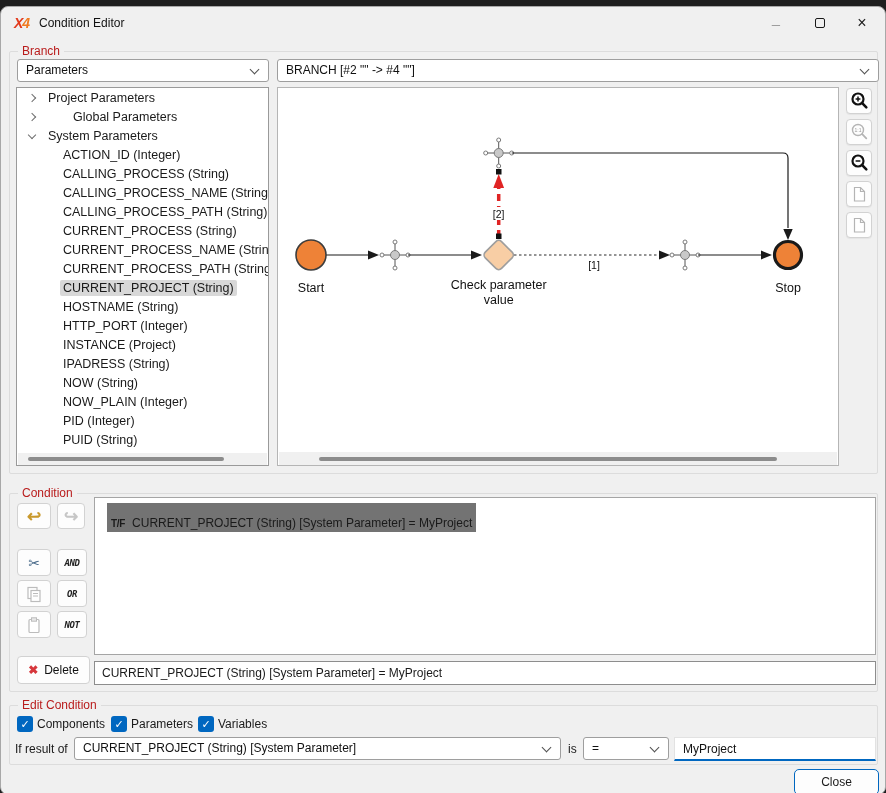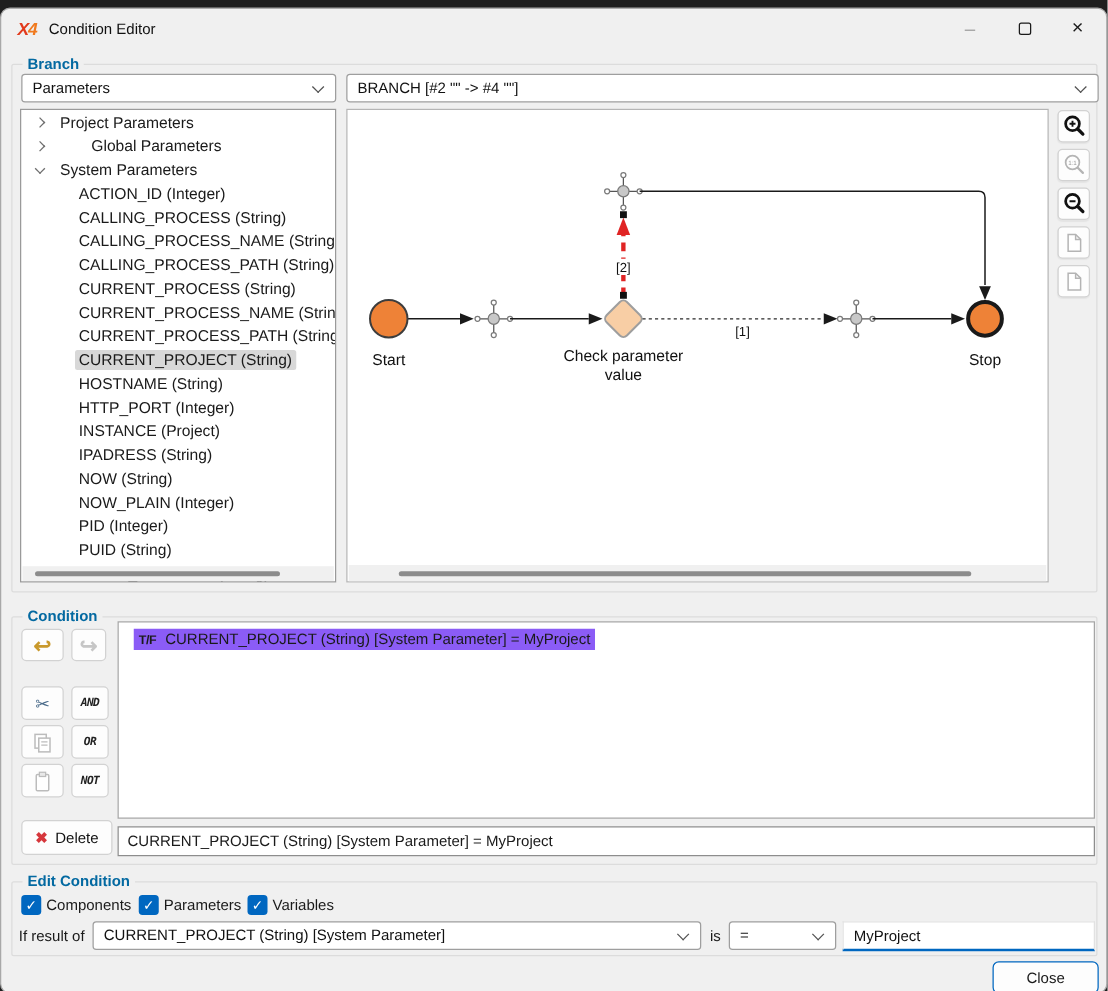--- a/index.html
+++ b/index.html
@@ -14,21 +14,21 @@
   .logo { position:absolute; left:13px; top:8px; font-weight:bold; font-size:14px; font-style:italic; letter-spacing:-1px; }
   .logo .lx { color:#e23a1c; } .logo .l4 { color:#f07a1f; }
   .win-title { position:absolute; left:38px; top:9px; font-size:12px; color:#111; }
   .winbtn { position:absolute; top:0; width:42px; height:32px; display:flex; align-items:center; justify-content:center; }
   .btn-min { right:88px; color:#9e9e9e; font-size:15px; }
   .btn-max { right:44px; }
   .btn-max .sq { width:10px; height:10px; border:1.2px solid #1a1a1a; border-radius:2px; }
   .btn-close { right:2px; font-size:16px; color:#1a1a1a; }
   
   .group { position:absolute; border:1px solid #dcdcdc; border-radius:2px; }
-  .group-label { position:absolute; top:-8px; left:8px; background:#f0f0f0; padding:0 4px; font-size:12px; color:#0369a1;font-weight:bold; }
+  .group-label { position:absolute; top:-8px; left:8px; background:#f0f0f0; padding:0 4px; font-size:12px; color:#b91c1c; }
   #group-branch { left:8px; top:44px; width:869px; height:423px; }
   #group-condition { left:8px; top:486px; width:869px; height:199px; }
   #group-edit { left:8px; top:698px; width:869px; height:60px; }
   
   .combo { position:absolute; background:#fff; border:1px solid #9e9e9e; border-radius:3px; height:23px; }
   .combo .val { position:absolute; left:8px; top:3px; white-space:nowrap; overflow:hidden; font-size:12px; color:#111; }
   .chev { position:absolute; right:10px; top:6px; width:7px; height:7px;
           border-right:1.3px solid #505050; border-bottom:1.3px solid #505050; transform:rotate(45deg); }
   
   #tree-panel { position:absolute; left:15px; top:80px; width:253px; height:379px; background:#fff; border:1px solid #9a9a9a; overflow:hidden; }
@@ -48,21 +48,21 @@
   
   .toolbtn { position:absolute; background:#fdfdfd; border:1px solid #d2d2d2; border-radius:4px;
              display:flex; align-items:center; justify-content:center; }
   .op-text { font-family:"DejaVu Sans Mono", monospace; font-size:9px; font-weight:bold; color:#222; letter-spacing:-0.5px;font-style:italic; }
   .icon-undo { color:#c9992c; font-size:17px; font-weight:bold; }
   .icon-redo { color:#c6c6c6; font-size:17px; font-weight:bold; }
   .icon-cut  { color:#4a6b8a; font-size:14px; }
   .icon-delete { color:#d6373c; font-size:12px; font-weight:bold; margin-right:6px; }
   #btn-delete { font-size:12px; color:#111; }
   #condition-list { position:absolute; left:93px; top:490px; width:782px; height:158px; background:#fff; border:1px solid #a5a5a5; padding:5px 0 0 12px; }
-  .cond-row { display:inline-block; background:#8b5cf6; padding:1px 4px 2px 4px; font-size:12px; white-space:nowrap; }
+  .cond-row { display:inline-block; background:#737373; padding:13px 4px 2px 4px; font-size:12px; white-space:nowrap; }
   .cond-prefix { font-size:10px; font-weight:bold; letter-spacing:-0.3px; margin-right:7px; }
   #condition-summary { position:absolute; left:93px; top:654px; width:782px; height:24px; background:#fff; border:1px solid #8d8d8d;
                        font-size:12px; line-height:22px; padding-left:7px; white-space:nowrap; overflow:hidden; }
   
   .cbx { position:absolute; top:709px; width:16px; height:16px; background:#0067c0; border-radius:3px; color:#fff;
          display:flex; align-items:center; justify-content:center; font-size:11px; }
   .cbx-label { position:absolute; top:710px; font-size:12px; }
   .static-label { position:absolute; font-size:12px; }
   #value-input { position:absolute; left:673px; top:730px; width:202px; height:24px; background:#fff;
                  border:1px solid #e2e2e2; border-bottom:2px solid #0067c0; font-family:"Liberation Sans",sans-serif;

